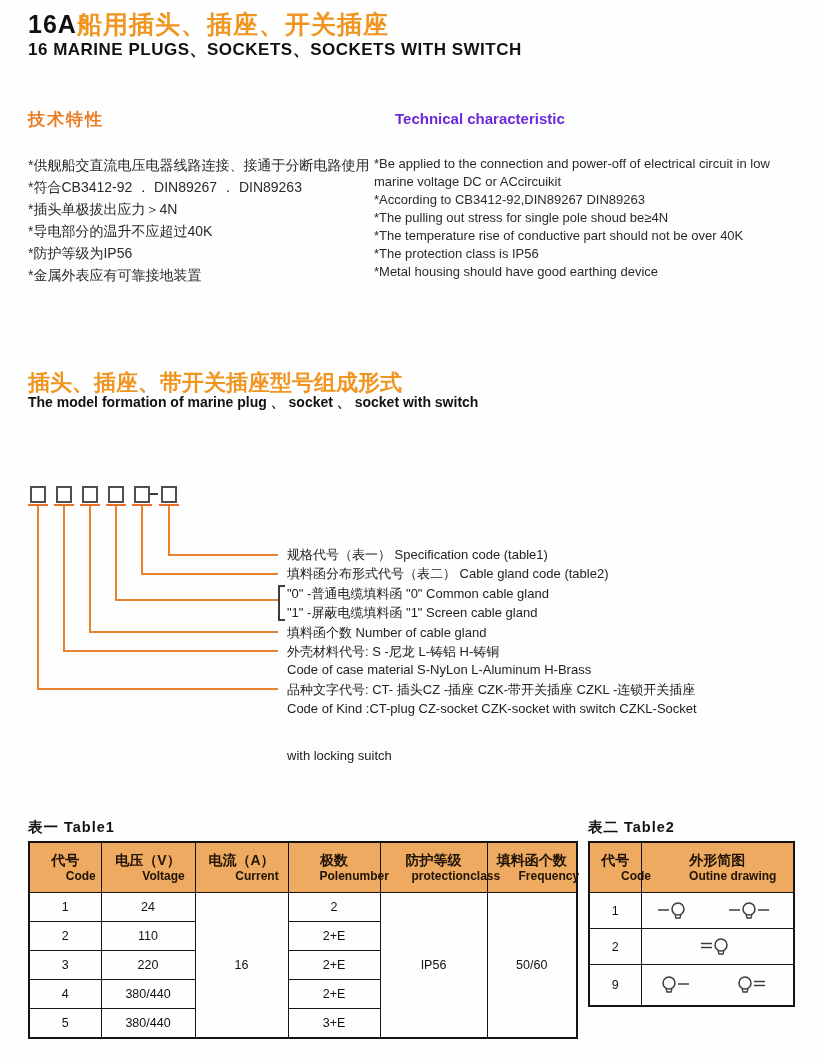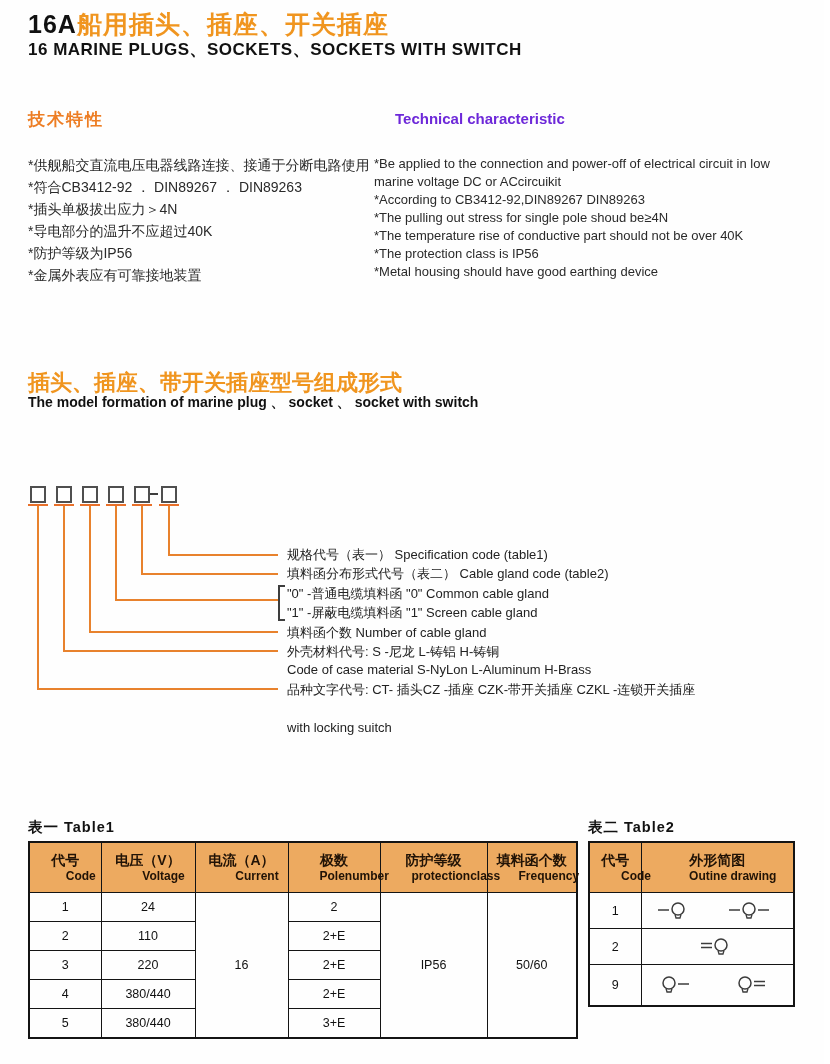--- a/index.html
+++ b/index.html
@@ -119,21 +119,22 @@
   <div class="abs bracket"></div>
 
   <div class="abs dlabel" style="top:546px">规格代号（表一） Specification code (table1)</div>
   <div class="abs dlabel" style="top:565px">填料函分布形式代号（表二） Cable gland code (table2)</div>
   <div class="abs dlabel" style="top:585px">"0" -普通电缆填料函  "0" Common cable gland</div>
   <div class="abs dlabel" style="top:604px">"1" -屏蔽电缆填料函  "1" Screen cable gland</div>
   <div class="abs dlabel" style="top:643px">外壳材料代号: S -尼龙 L-铸铝 H-铸铜</div>
   <div class="abs dlabel" style="top:624px">填料函个数 Number of cable gland</div>
   <div class="abs dlabel" style="top:662px">Code of case material S-NyLon L-Aluminum H-Brass</div>
   <div class="abs dlabel" style="top:681px">品种文字代号: CT- 插头CZ -插座 CZK-带开关插座 CZKL -连锁开关插座</div>
-  <div class="abs dlabel" style="top:720px">with locking suitch</div>
+  <div class="abs dlabel" style="top:701px">Code of Kind :CT-plug CZ-socket CZK-socket with switch CZKL-Socket</div>
+  <div class="abs dlabel" style="top:748px">with locking suitch</div>
 
   <div class="abs tbl-caption" style="left:28px; top:818px;">表一 Table1</div>
   <table class="abs dtable t1" style="left:28px; top:841px; width:548px;">
     <colgroup>
       <col style="width:72px">
         <col style="width:94px">
         <col style="width:93px">
       <col style="width:92px">
         <col style="width:107px">
         <col style="width:90px">

